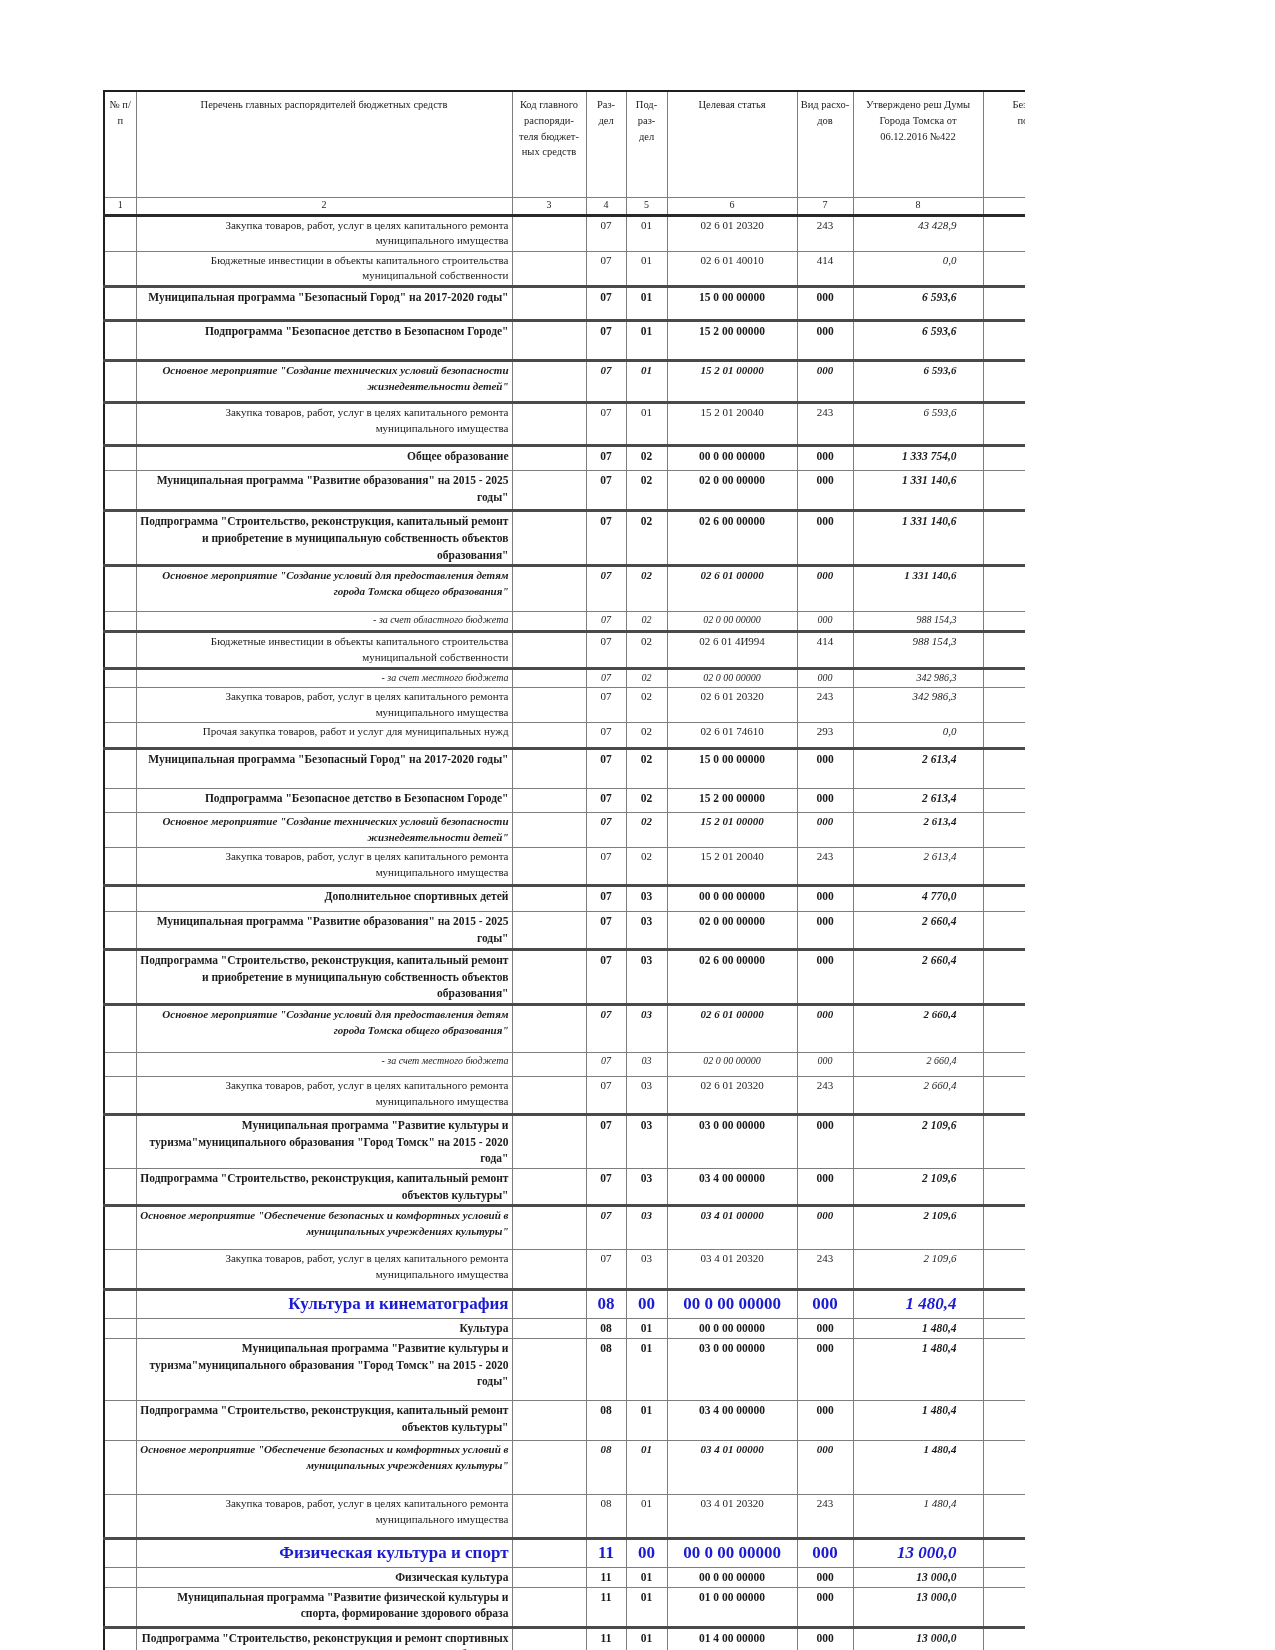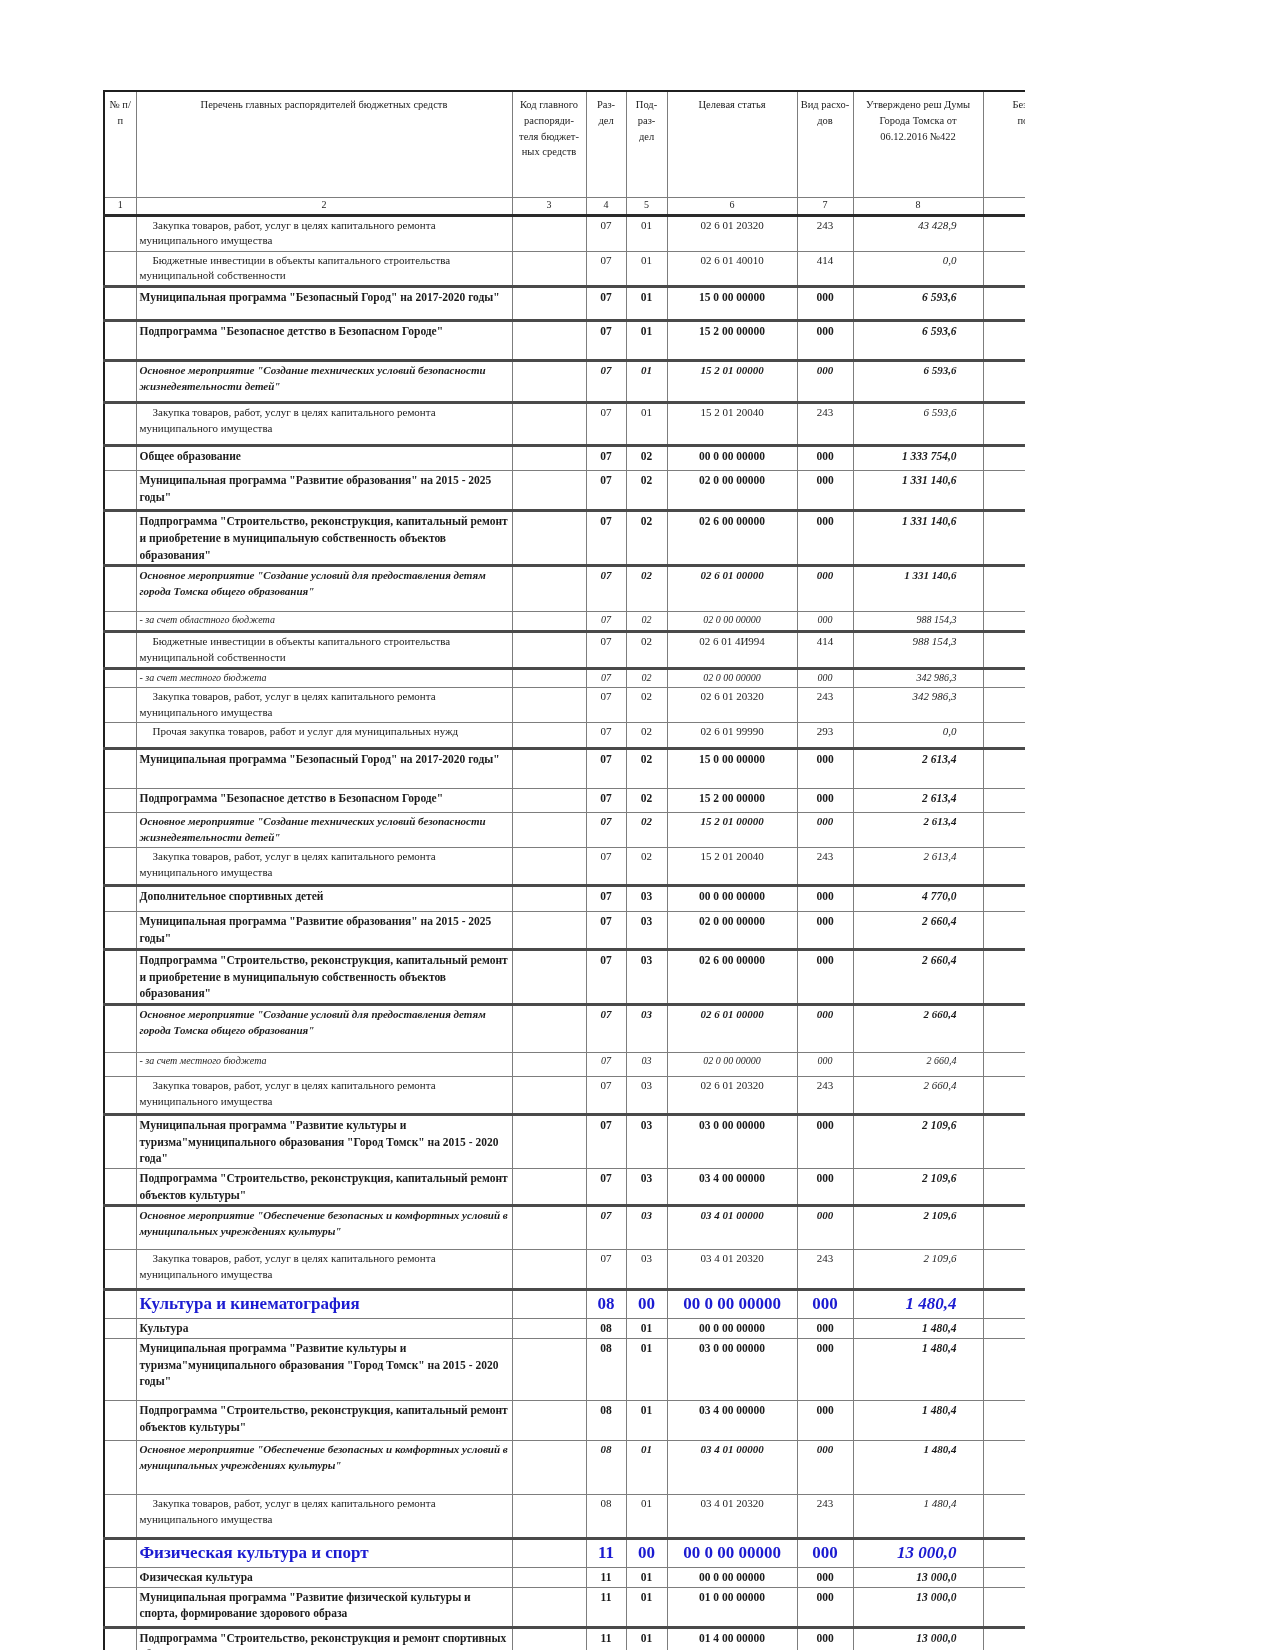--- a/index.html
+++ b/index.html
@@ -14,21 +14,21 @@
   thead tr.nums td{font-size:10px;text-align:center;padding:0;height:16px;
         border-bottom:3px solid #2a2a2a;}
   
   tr.lv-normal td.c-name{text-indent:13px;}
   tr.lv-bold td{font-weight:bold;font-size:11.5px;}
   tr.lv-bold-italic td{font-weight:bold;font-style:italic;font-size:11px;}
   tr.lv-italic td{font-style:italic;font-size:10px;}
   tr.lv-section td{font-weight:bold;font-size:17px;color:var(--section-blue,#1b1bd1);}
   tr.sep td{border-top:3px solid #4a4a4a;}
   
-  td.c-name{text-align:left;}
+  td.c-name{text-align:right;}
   td.c-sec,td.c-sub,td.c-target,td.c-type{text-align:center;}
   td.c-amt{text-align:right;padding-right:26px;font-style:italic;}
   td.c-adj{text-align:right;padding-right:6px;}
   td.c-grant,td.c-cut,td.c-num,td.c-code{text-align:center;}
 </style>
 </head>
 <body>
 
 <div id="page">
   <table class="budget">
@@ -255,21 +255,21 @@
           <td class="c-grant"></td>
           <td class="c-adj">-1 388,6</td>
           <td class="c-cut"></td>
         </tr>
         <tr class="lv-normal" style="height: 26px;">
           <td class="c-num"></td>
           <td class="c-name">Прочая закупка товаров, работ и услуг для муниципальных нужд</td>
           <td class="c-code"></td>
           <td class="c-sec">07</td>
           <td class="c-sub">02</td>
-          <td class="c-target">02 6 01 99990</td>
+          <td class="c-target">02 6 01 74610</td>
           <td class="c-type">293</td>
           <td class="c-amt">0,0</td>
           <td class="c-grant"></td>
           <td class="c-adj">642,9</td>
           <td class="c-cut"></td>
         </tr>
         <tr class="lv-bold sep" style="height: 40px;">
           <td class="c-num"></td>
           <td class="c-name">Муниципальная программа "Безопасный Город" на 2017-2020 годы"</td>
           <td class="c-code"></td>

